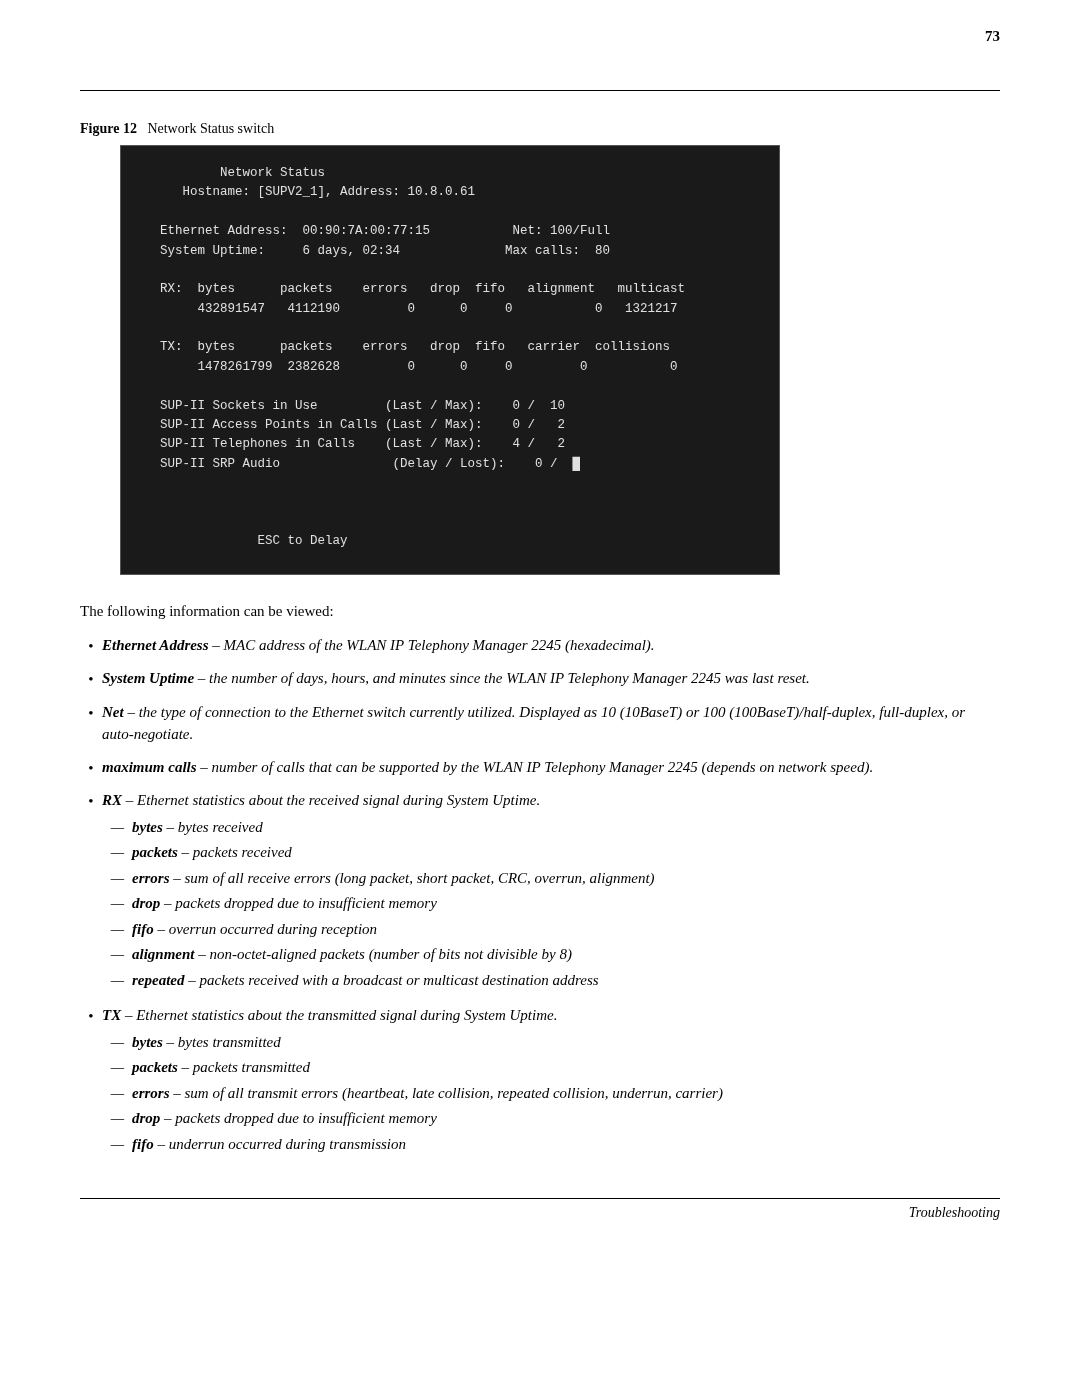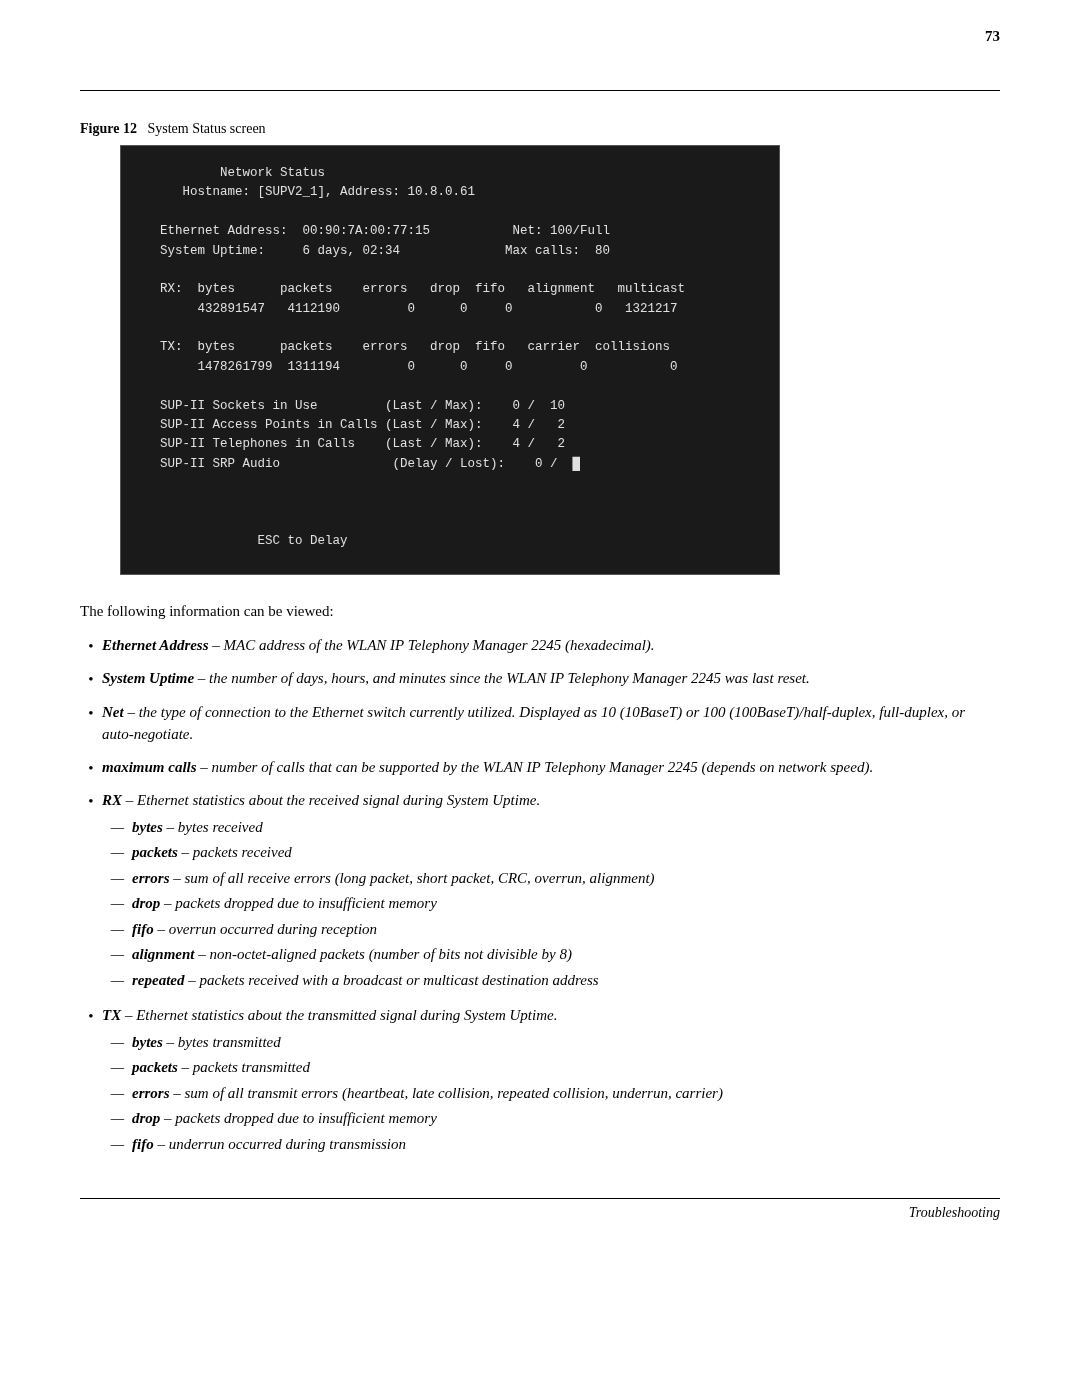--- a/index.html
+++ b/index.html
@@ -147,38 +147,38 @@
 
 <div class="page-container">
 
   <span class="page-number">73</span>
 
   <hr class="top-rule">
 
   <div class="figure-label">
     <strong>Figure 12</strong>
     &nbsp;
-    <span>System Status screen</span>
+    <span>Network Status switch</span>
   </div>
 
   <div class="screen-box">
     <span class="screen-line">          Network Status</span>
     <span class="screen-line">     Hostname: [SUPV2_1], Address: 10.8.0.61</span>
     <span class="screen-line">&nbsp;</span>
     <span class="screen-line">  Ethernet Address:  00:90:7A:00:77:15           Net: 100/Full</span>
     <span class="screen-line">  System Uptime:     6 days, 02:34              Max calls:  80</span>
     <span class="screen-line">&nbsp;</span>
     <span class="screen-line">  RX:  bytes      packets    errors   drop  fifo   alignment   multicast</span>
     <span class="screen-line">       432891547   4112190         0      0     0           0   1321217</span>
     <span class="screen-line">&nbsp;</span>
     <span class="screen-line">  TX:  bytes      packets    errors   drop  fifo   carrier  collisions</span>
-    <span class="screen-line">       1478261799  1311194         0      0     0         0           0</span>
+    <span class="screen-line">       1478261799  2382628         0      0     0         0           0</span>
     <span class="screen-line">&nbsp;</span>
     <span class="screen-line">  SUP-II Sockets in Use         (Last / Max):    0 /  10</span>
-    <span class="screen-line">  SUP-II Access Points in Calls (Last / Max):    4 /   2</span>
+    <span class="screen-line">  SUP-II Access Points in Calls (Last / Max):    0 /   2</span>
     <span class="screen-line">  SUP-II Telephones in Calls    (Last / Max):    4 /   2</span>
     <span class="screen-line">  SUP-II SRP Audio               (Delay / Lost):    0 /  █</span>
     <span class="screen-line">&nbsp;</span>
     <span class="screen-line">&nbsp;</span>
     <span class="screen-line">&nbsp;</span>
     <span class="screen-line">               ESC to Delay</span>
   </div>
 
   <p class="body-intro">The following information can be viewed:</p>
 

